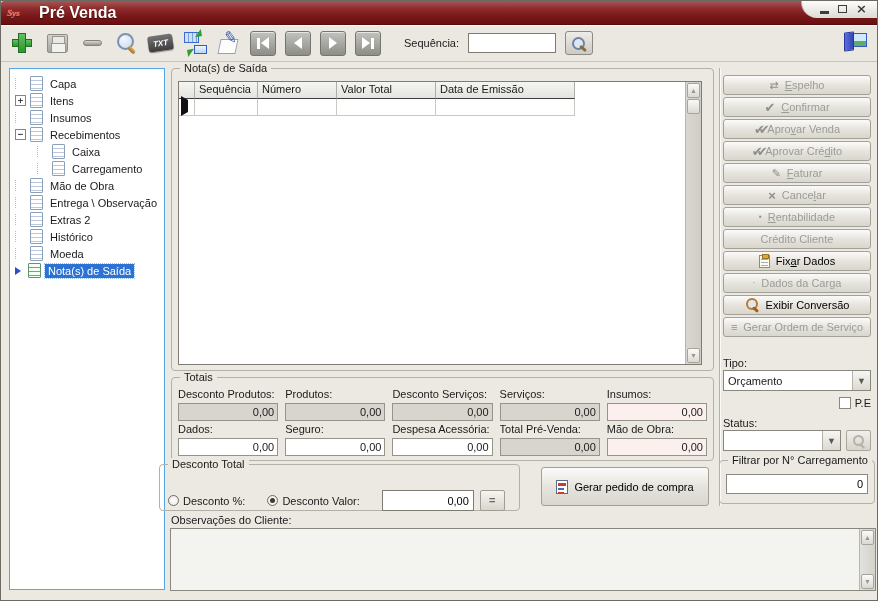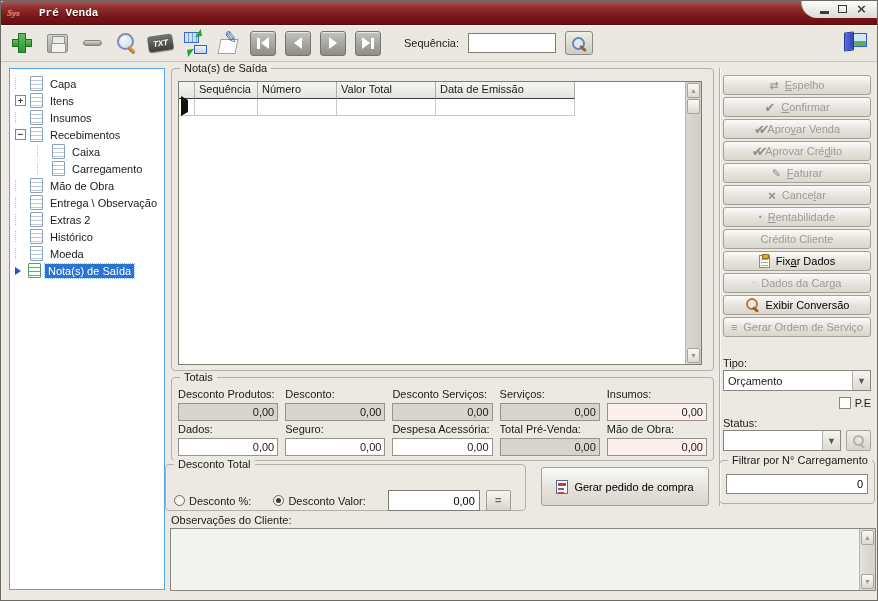--- a/index.html
+++ b/index.html
@@ -20,21 +20,21 @@
     background:linear-gradient(180deg,#a85555 0%,#8c2a2a 35%,#771616 70%,#6a0f10 100%);
     border-bottom:1px solid #580b0b; border-radius:3px 3px 0 0;
     display:flex; align-items:center; padding-left:4px;
   }
   .app-icon {
     width:17px; height:16px; margin-right:17px; position:relative;
     font:italic bold 9px "Liberation Serif",serif; color:#ff5040;
     text-shadow:0 0 1px #fff, 0 1px 0 #300;
     display:flex; align-items:center; justify-content:center;
   }
-  .title-text { color:#fff; font-weight:bold; font-size:11px; text-shadow:0 1px 1px #3a0404;font-family:Liberation Mono, monospace; }
+  .title-text { color:#fff; font-weight:bold; font-size:16px; text-shadow:0 1px 1px #3a0404; }
   .win-notch {
     position:absolute; top:0; right:0; width:76px; height:17px;
     background:linear-gradient(180deg,#fdfdfc,#dcdad3);
     border-bottom-left-radius:16px; border-left:1px solid #b9b6ae;
     display:flex; align-items:center; justify-content:flex-end; gap:9px; padding:0 10px 2px 0;
   }
   .wbtn { color:#3c3c3c; font-weight:bold; line-height:1; cursor:default; }
   .wbtn-min  { width:9px; height:3px; background:#3c3c3c; margin-top:7px; }
   .wbtn-max  { width:9px; height:8px; border:1.5px solid #3c3c3c; }
   .wbtn-close{ font-size:13px; font-family:"DejaVu Sans",sans-serif; }
@@ -144,21 +144,21 @@
   .sb-up { top:1px; } .sb-thumb { top:17px; } .sb-down { bottom:1px; }
 
   
   .gb-totais { left:170px; top:315px; width:543px; height:84px; padding:10px 6px 4px 6px; }
   .tot-grid { display:grid; grid-template-columns:repeat(5,1fr); column-gap:7px; row-gap:2px; }
   .tot-label { height:13px; white-space:nowrap; overflow:hidden; }
   .tot-field { height:18px; border:1px solid #96938a; text-align:right; padding:2px 3px 0 0; }
   .f-gray { background:#d8d5cf; } .f-white { background:#fff; } .f-pink { background:#fbf0ee; }
 
   
-  .gb-desc { left:164px; top:402px; width:361px; height:47px; padding:30px 6px 4px 8px; display:flex; align-items:center; }
+  .gb-desc { left:158px; top:402px; width:361px; height:47px; padding:30px 6px 4px 8px; display:flex; align-items:center; }
   .radio { width:11px; height:11px; border-radius:50%; border:1px solid #6e6b63; background:radial-gradient(#fff,#e8e6e0); margin-right:4px; flex:0 0 auto; position:relative; }
   .radio.on::after { content:""; position:absolute; inset:2px; border-radius:50%; background:#3a3a36; }
   .rlabel { margin-right:22px; white-space:nowrap; }
   .desc-input { width:92px; height:21px; border:1px solid #7e7b73; background:#fff; text-align:right; padding:0 4px; font:11px "Liberation Sans",sans-serif; }
   .eq-btn { width:25px; height:21px; margin-left:6px; border:1px solid #a09d95; border-radius:2px;
     background:linear-gradient(#f6f5f2,#d9d6cf); color:#6a675f; font-weight:bold; text-align:center; line-height:19px; }
 
   
   .btn { border:1px solid #a3a098; border-radius:3px; background:linear-gradient(#fbfbfa,#e6e4dd 50%,#d9d6ce);
     display:flex; align-items:center; justify-content:center; gap:6px; font:11px "Liberation Sans",sans-serif; color:#000; }
@@ -356,21 +356,21 @@
           <span class="sbtn sb-thumb"></span>
           <span class="sbtn sb-down">▼</span>
         </div>
       </div>
     </div>
 
     <div class="groupbox gb-totais">
       <span class="gb-label">Totais</span>
       <div class="tot-grid">
         <span class="tot-label">Desconto Produtos:</span>
-        <span class="tot-label">Desconto:</span>
+        <span class="tot-label">Produtos:</span>
         <span class="tot-label">Desconto Serviços:</span>
         <span class="tot-label">Serviços:</span>
         <span class="tot-label">Insumos:</span>
         <span class="tot-field f-gray">0,00</span>
         <span class="tot-field f-gray">0,00</span>
         <span class="tot-field f-gray">0,00</span>
         <span class="tot-field f-gray">0,00</span>
         <span class="tot-field f-pink">0,00</span>
         <span class="tot-label">Dados:</span>
         <span class="tot-label">Seguro:</span>

